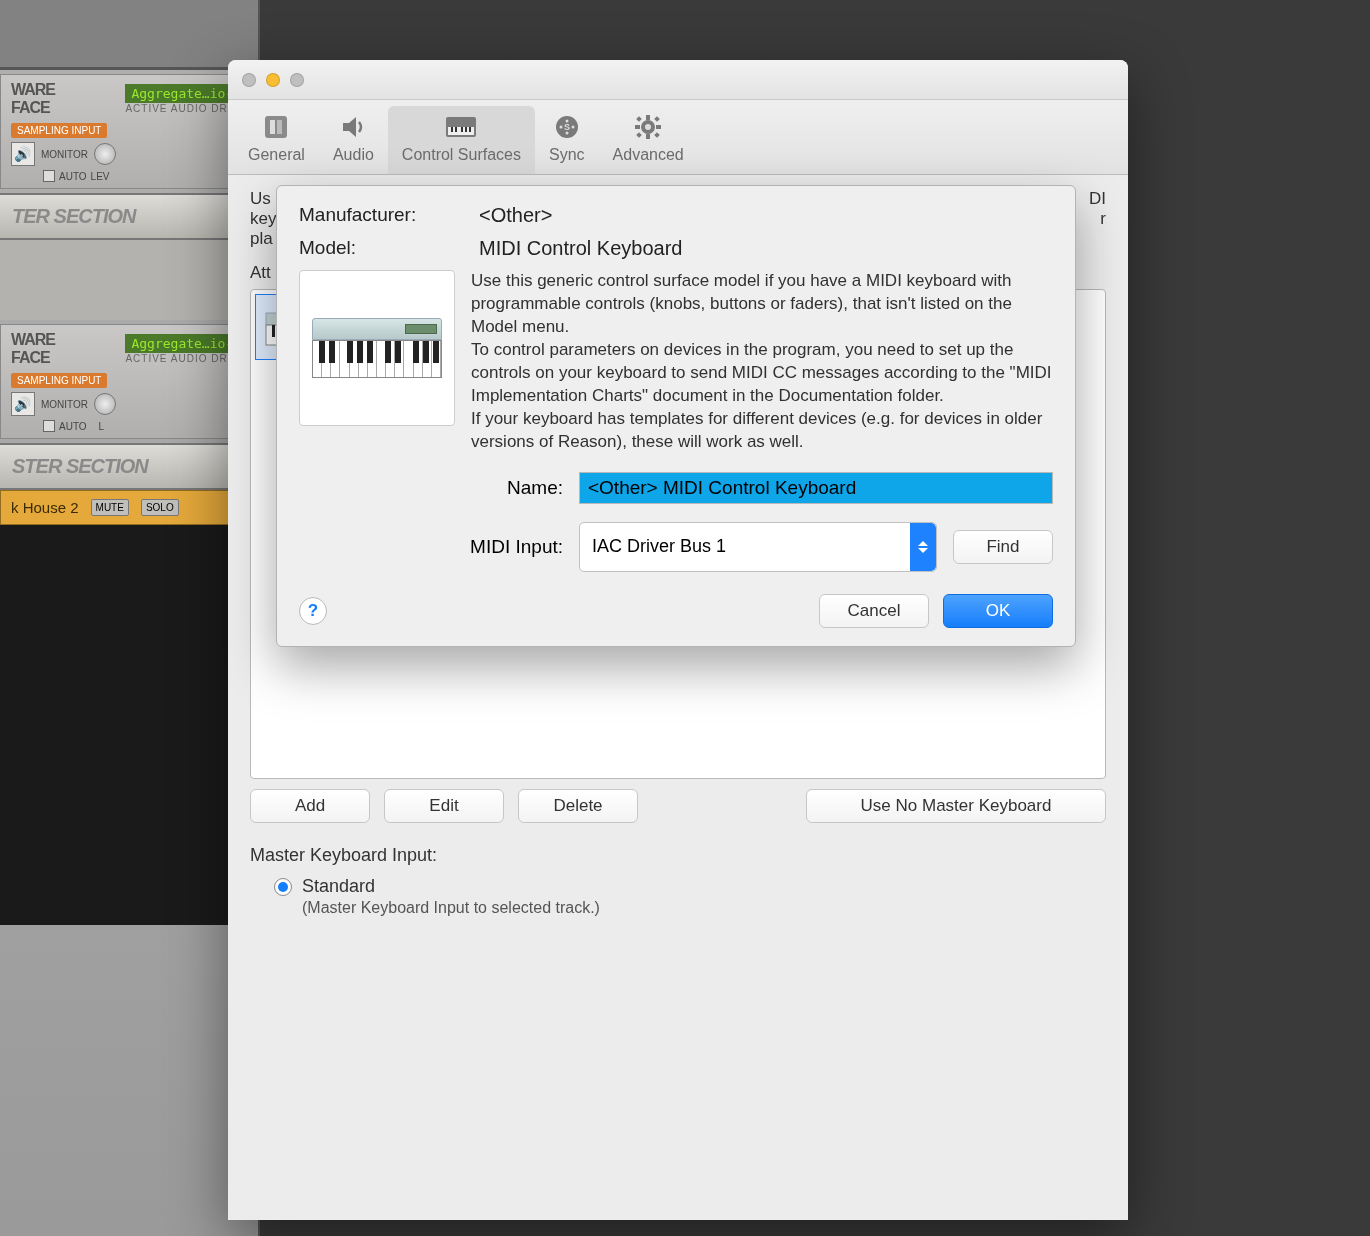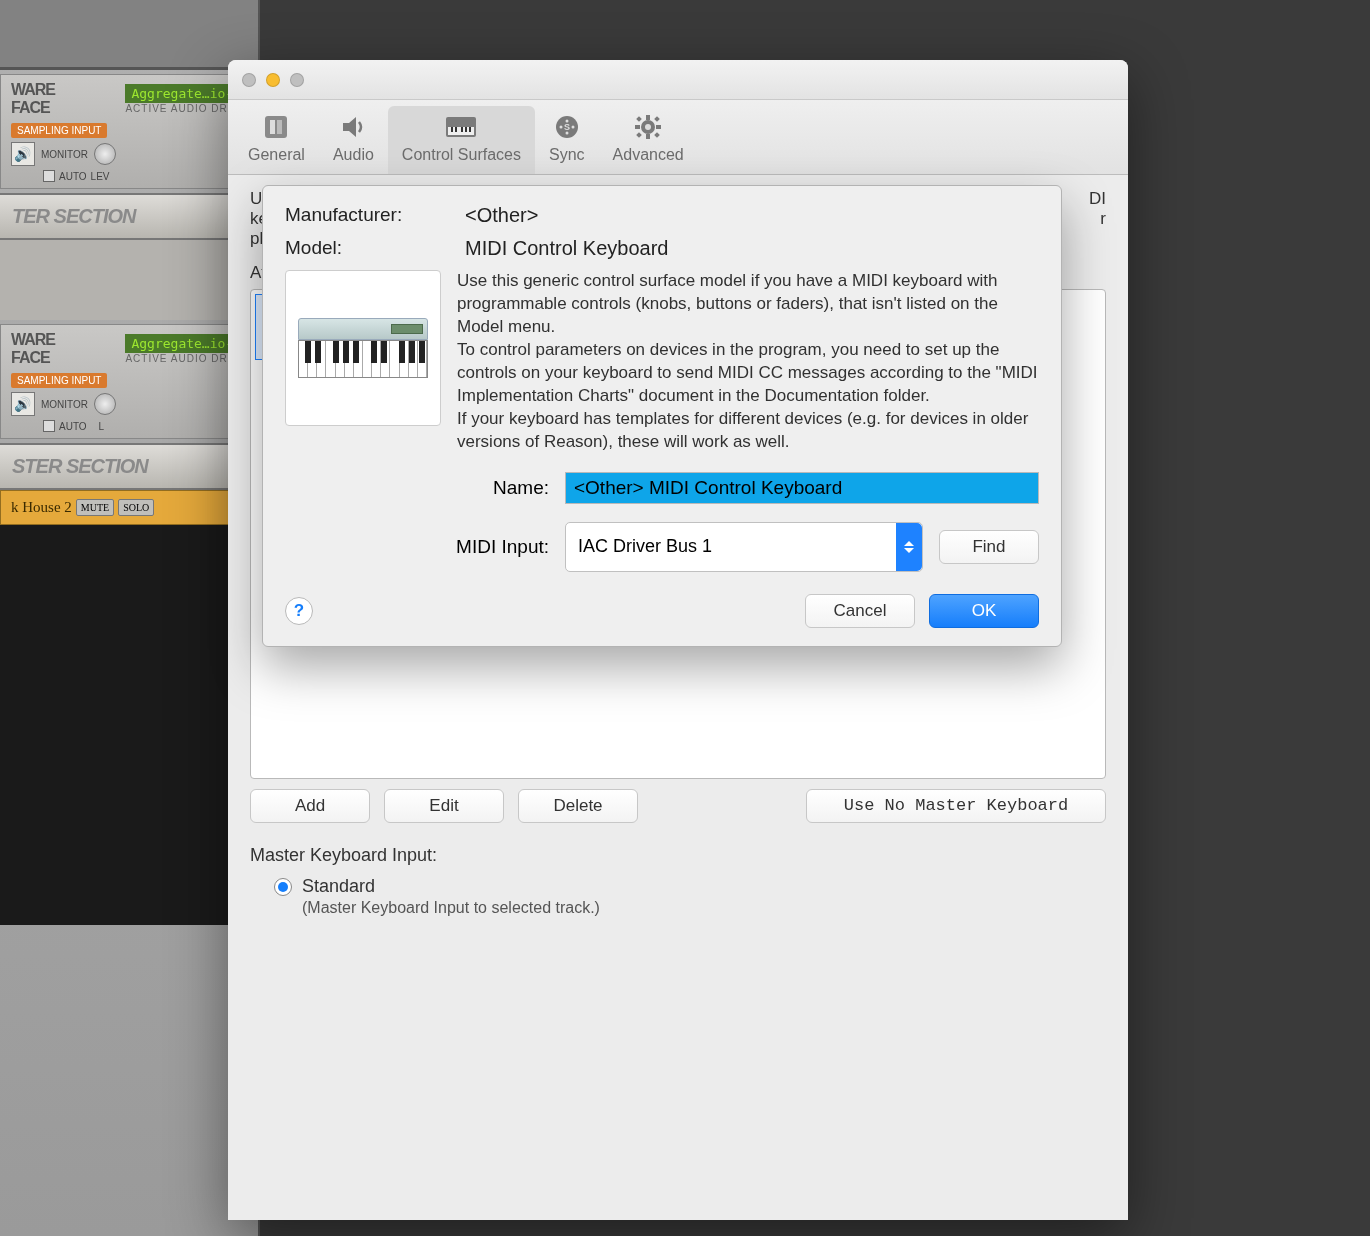--- a/index.html
+++ b/index.html
@@ -24,21 +24,21 @@
     }
     .rack-panel .hw-title { font-weight: bold; font-size: 16px; color: #555; letter-spacing: -1px;}
     .rack-panel .lcd { background: #4b7a2a; color: #9de82f; font-family: monospace; padding: 2px 6px; display: inline-block; font-size: 13px; }
     .rack-panel .sub { font-size: 10px; letter-spacing: 1px; color: #666; }
     .sampling-label { background: #d97a2e; color: white; font-size: 10px; padding: 2px 6px; display: inline-block; border-radius: 2px; }
     .section-title {
       background: linear-gradient(#dedcd8, #b8b6b0);
       padding: 10px 12px; font-size: 20px; font-weight: bold; color: #8a8a8a;
       letter-spacing: -1px; font-style: italic; border-top: 2px solid #777; border-bottom: 2px solid #777;
     }
-    .track-strip { background: #e5a93b; padding: 8px 10px; display: flex; align-items: center; gap: 4px; border: 1px solid #936d1f; font-family: Liberation Serif, serif;}
+    .track-strip { background: #e5a93b; padding: 8px 10px; display: flex; align-items: center; gap: 12px; border: 1px solid #936d1f;}
     .track-strip .tname { color: #3a2a00; font-size: 15px; }
     .tiny-btn { background: #c0bfbb; border: 1px solid #777; padding: 2px 4px; font-size: 10px; border-radius: 2px; }
     .redrum-strip { background: #0b1a0b; color: #b8f0a0; font-family: 'Arial Black', sans-serif; font-style: italic; padding: 8px 12px; font-size: 18px; letter-spacing: 2px; border: 1px solid #222;}
 
     
     .prefs-window {
       position: absolute; left: 228px; top: 60px;
       width: 900px; height: 1160px;
       background: #ececec;
       border-radius: 8px 8px 0 0;
@@ -96,21 +96,21 @@
     .btn-row .spacer { flex: 1; }
 
     .master-label { margin-top: 22px; font-size: 18px; }
     .radio-row { display: flex; align-items: center; gap: 10px; margin-top: 10px; padding-left: 24px;}
     .radio { width: 18px; height: 18px; border-radius: 50%; border: 1px solid #888; background: white; display:flex; align-items:center; justify-content:center;}
     .radio .inner { width: 10px; height: 10px; border-radius: 50%; background: #157efb; }
     .radio-sub { padding-left: 52px; color: #555; font-size: 16px; margin-top: 2px;}
 
     
     .sheet {
-      position: absolute; left: 262px; top: 185px;
+      position: absolute; left: 276px; top: 185px;
       width: 800px;
       background: #efefef;
       border: 1px solid #b3b3b3; border-radius: 6px;
       box-shadow: 0 20px 50px rgba(0,0,0,.35);
       padding: 18px 22px 18px 22px;
       font-size: 17px;
     }
     .sheet-row { display: flex; align-items: flex-start; margin-bottom: 10px; }
     .sheet-label { width: 180px; font-size: 19px; color: #222; }
     .sheet-value { font-size: 20px; color: #222; }
@@ -336,21 +336,21 @@
           <rect x="40" y="20" width="3" height="12" fill="#222"></rect>
         </svg>
       </div>
     </div>
 
     <div class="btn-row">
       <div class="mac-btn sm">Add</div>
       <div class="mac-btn sm">Edit</div>
       <div class="mac-btn sm">Delete</div>
       <div class="spacer"></div>
-      <div class="mac-btn" style="flex:0 0 300px;font-family:Liberation Mono, monospace;">Use No Master Keyboard</div>
+      <div class="mac-btn" style="flex:0 0 300px;">Use No Master Keyboard</div>
     </div>
 
     <div class="master-label">Master Keyboard Input:</div>
 
     <div class="radio-row">
       <div class="radio">
           <div class="inner"></div>
         </div>
       <span style="font-size:18px;">Standard</span>
     </div>

